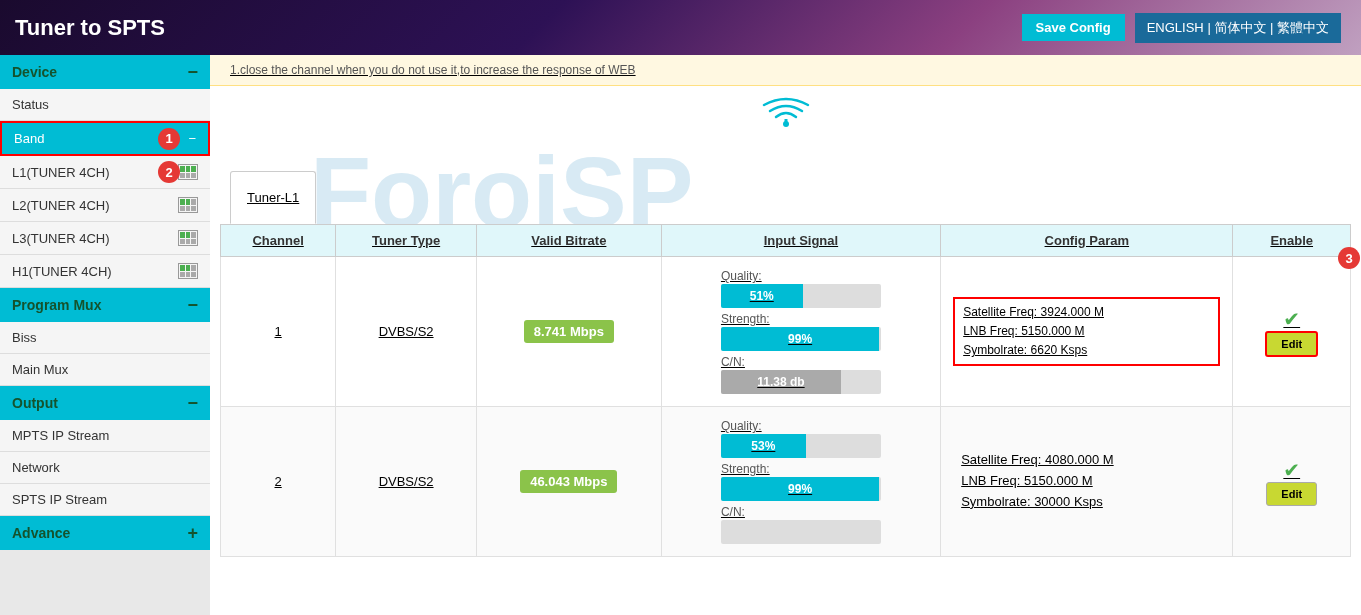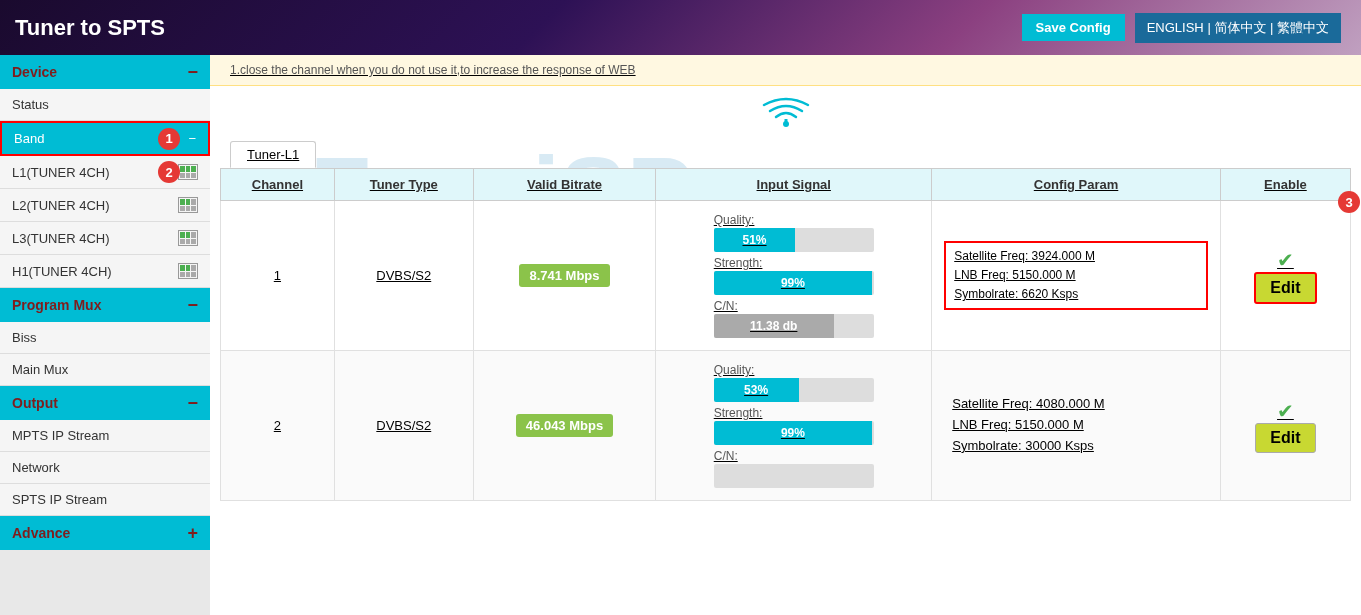--- a/index.html
+++ b/index.html
@@ -53,21 +53,21 @@
 
     
     .sidebar {
       width: 210px;
       background: #e8e8e8;
       flex-shrink: 0;
       overflow-y: auto;
     }
     .sidebar-section-header {
       background: #00bcd4;
-      color: #7f1d1d;
+      color: #14532d;
       padding: 8px 12px;
       font-weight: bold;
       font-size: 14px;
       display: flex;
       justify-content: space-between;
       align-items: center;
       cursor: pointer;
     }
     .sidebar-section-header .toggle {
       font-size: 18px;
@@ -149,24 +149,25 @@
     .tab-bar {
       padding: 10px 20px 0;
       display: flex;
       gap: 5px;
       position: relative;
       z-index: 1;
     }
     .tab {
       background: #f5deb3;
       border: 1px solid #ccc;
-      padding: 5px 16px;
+      padding: 18px 16px;
       cursor: pointer;
       font-size: 13px;
       border-radius: 3px 3px 0 0;
+      margin-top: 30px;
     }
     .tab.active { background: white; border-bottom: 1px solid white; }
 
     
     .data-table {
       width: 100%;
       border-collapse: collapse;
       position: relative;
       z-index: 1;
     }
@@ -232,21 +233,21 @@
       padding: 4px 8px;
     }
 
     .check-icon { color: #4caf50; font-size: 20px; }
 
     .edit-btn {
       background: #c8d832;
       border: 1px solid #aaa;
       padding: 5px 14px;
       cursor: pointer;
-      font-size: 16px;
+      font-size: 11px;
       font-weight: bold;
       border-radius: 3px;
     }
     .edit-btn.highlighted { border: 2px solid red; }
 
     .red-badge {
       background: #e53935;
       color: white;
       border-radius: 50%;
       width: 22px;

